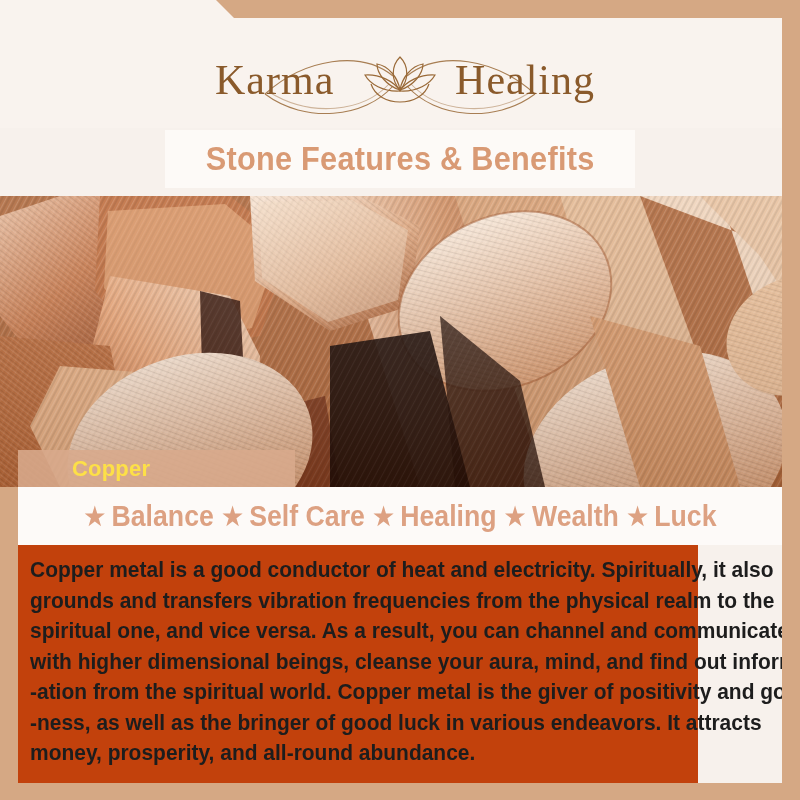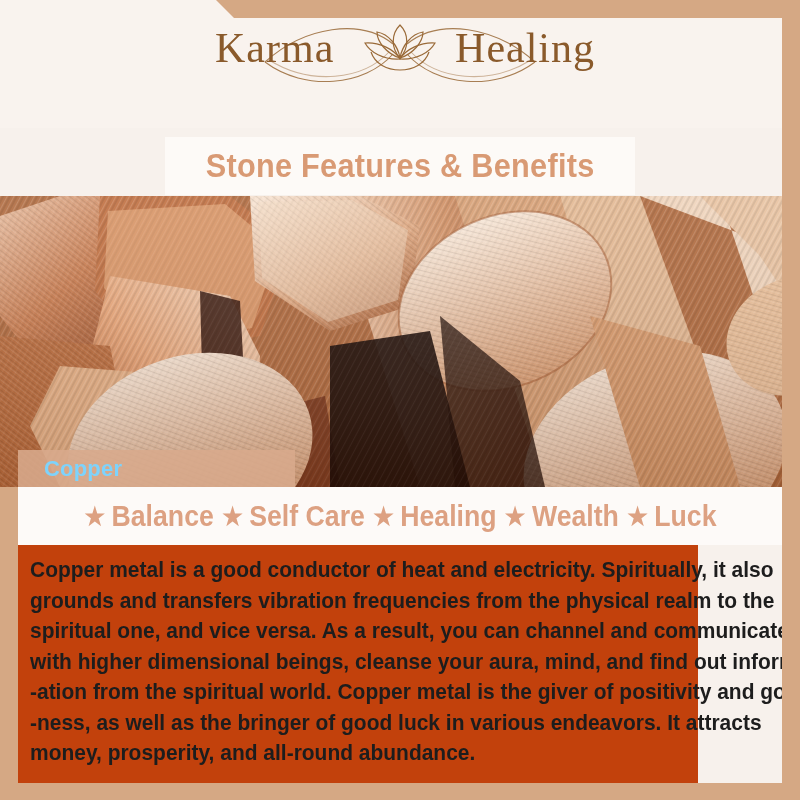--- a/index.html
+++ b/index.html
@@ -28,41 +28,41 @@
   }
   #frame-bottom-band{
     position:absolute; bottom:0; left:0; width:800px; height:17px;
     background:#d5a884; z-index:6;
   }
 
   
   #header{
     position:absolute; top:0; left:0; width:800px; height:128px;
     background:#f9f3ee;
-    display:flex; align-items:flex-start; justify-content:center;
+    display:flex; align-items:flex-end; justify-content:center;
     z-index:2;
   }
   #logo-wrap{ position:relative; width:470px; height:96px; }
   #logo-ornament{ position:absolute; inset:0; }
   #logo-text-row{
     position:absolute; inset:0;
     display:flex; align-items:center; justify-content:space-between;
     padding:0 22px;
   }
   .logo-word{
     font-family:"Liberation Serif", serif;
     font-size:42px; letter-spacing:1px; color:#8a5a2b;
     line-height:1;
   }
   #logo-word-left{ margin-left:28px; }
   #logo-word-right{ margin-right:18px; }
 
   
   #title-band{
-    position:absolute; top:137px; left:165px; width:470px; height:58px;
+    position:absolute; top:130px; left:165px; width:470px; height:58px;
     background:#fdfaf7;
     display:flex; align-items:center; justify-content:center;
     z-index:3;
   }
   #title-text{
     font-family:"Liberation Sans Narrow","Liberation Sans",sans-serif;
     font-weight:bold; font-size:33px; color:#d99a74;
     letter-spacing:.3px; transform:scaleX(.93); transform-origin:center;
     white-space:nowrap;
   }
@@ -73,22 +73,22 @@
     overflow:hidden; background:#8f4a28; z-index:1;
   }
   #photo svg{ display:block; width:800px; height:291px; }
 
   #photo-caption{
     position:absolute; left:18px; bottom:0; width:277px; height:37px;
     background:rgba(216,170,140,.88);
     display:flex; align-items:center; z-index:4;
   }
   #photo-caption-text{
-    color:#7dd3fc; font-size:22px; font-weight:bold;
-    padding-left:26px; letter-spacing:.2px;
+    color:#fde047; font-size:22px; font-weight:bold;
+    padding-left:54px; letter-spacing:.2px;
   }
 
   
   #benefits-strip{
     position:absolute; top:487px; left:0; width:800px; height:58px;
     background:#fdfaf8; z-index:3;
     display:flex; align-items:center; justify-content:center;
   }
   #benefits-row{
     display:flex; align-items:center; white-space:nowrap;

